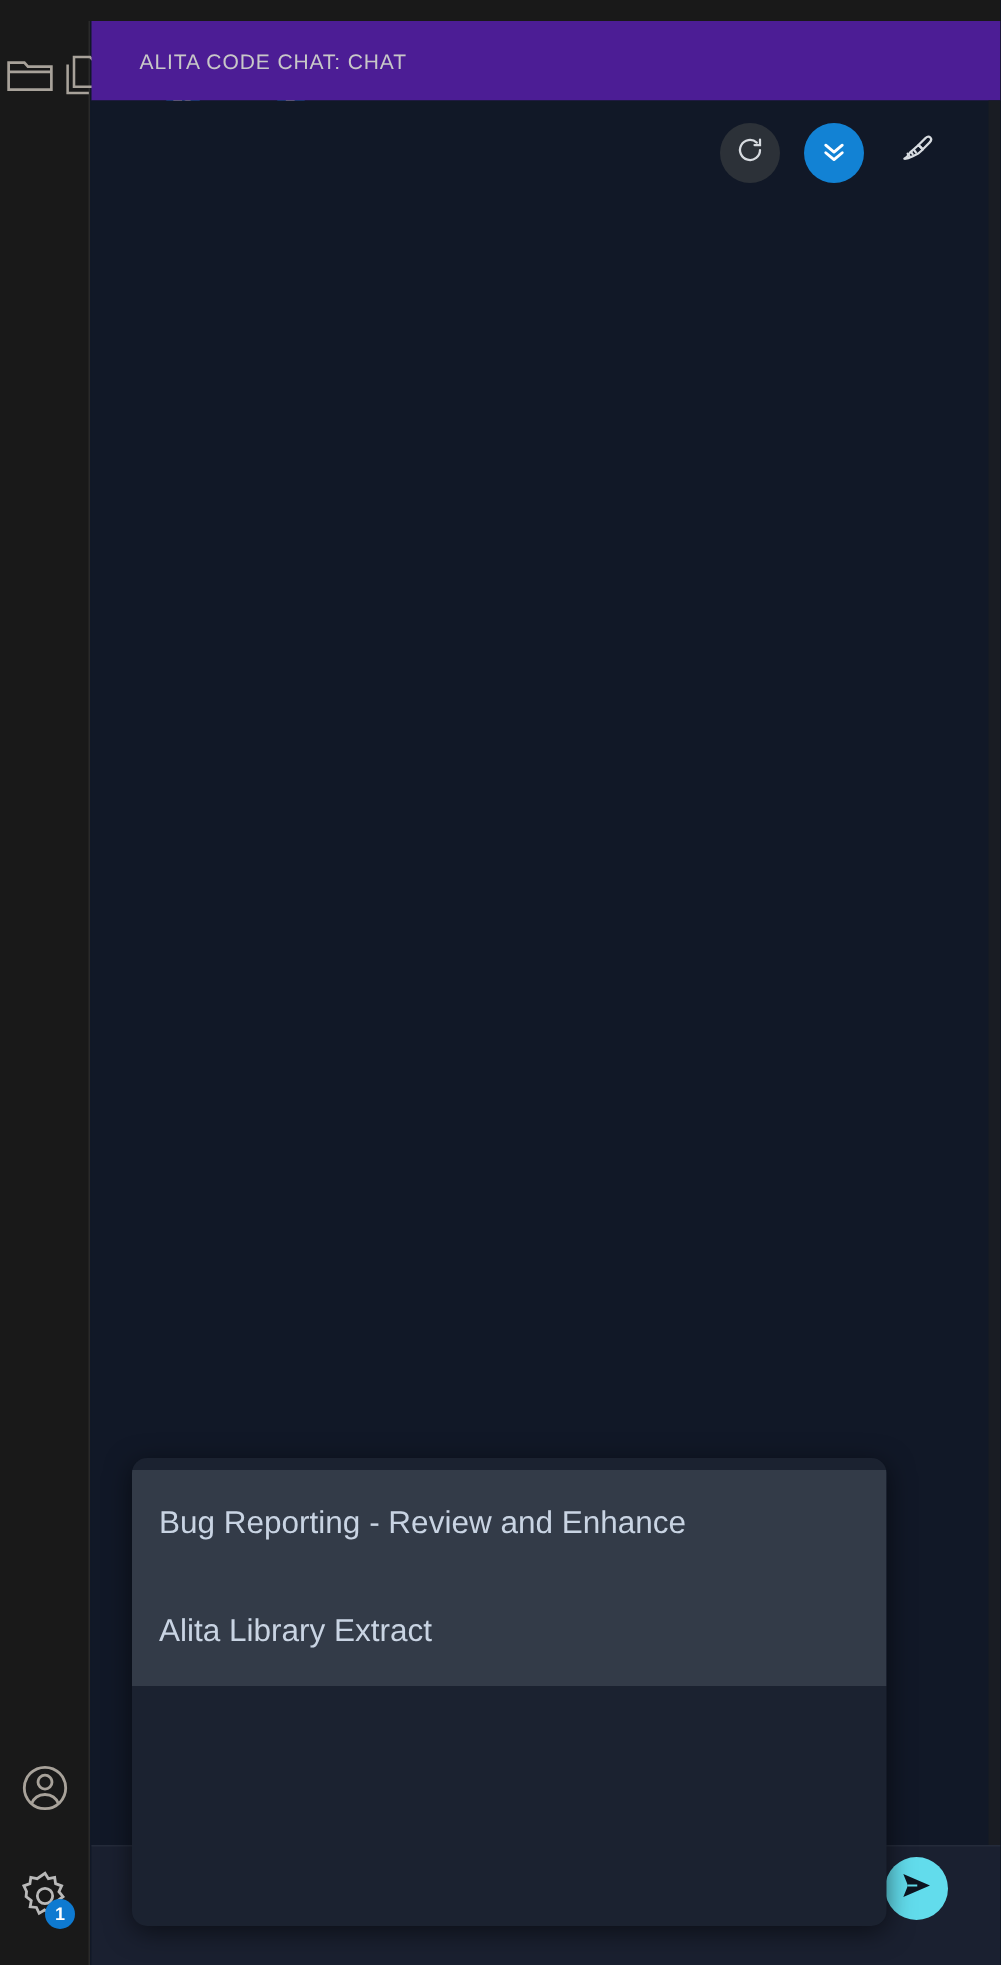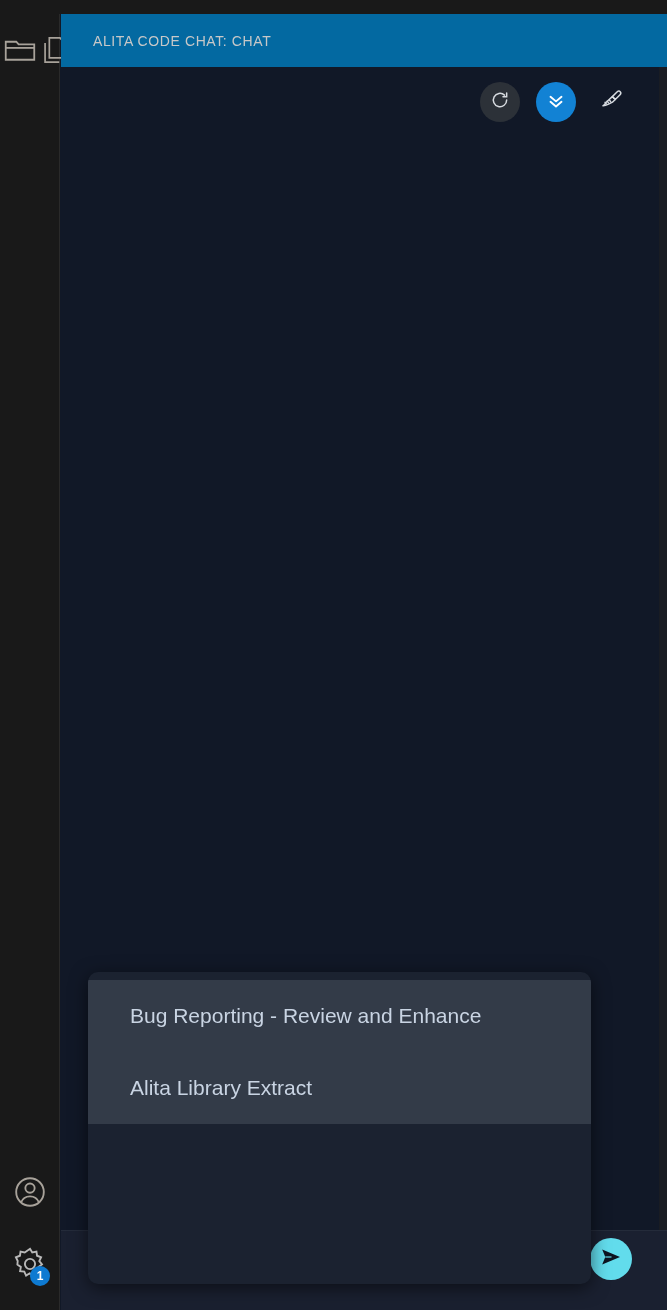--- a/index.html
+++ b/index.html
@@ -56,21 +56,21 @@
     display: flex; align-items: center; justify-content: center;
     padding: 0 5px;
     line-height: 1;
   }
   .badge.small-left { right: 10px; bottom: 14px; }
 
   
   .panel-header {
     position: absolute; left: 61px; top: 14px;
     width: 606px; height: 53px;
-    background: #0369a1;
+    background: #4c1d95;
     display: flex; align-items: center;
   }
   .panel-header .title {
     margin-left: 32px;
     color: #c8c8c8;
     font-size: 14px;
     letter-spacing: 0.6px;
     font-family: "Liberation Sans", sans-serif;
   }
 
@@ -121,21 +121,21 @@
     width: 503px; height: 312px;
     background: #1b2230;
     border-radius: 10px;
     overflow: hidden;
     box-shadow: 0 4px 18px rgba(0,0,0,0.55);
     z-index: 50;
   }
   .dd-item {
     height: 72px;
     display: flex; align-items: center;
-    padding-left: 42px;
+    padding-left: 18px;
     color: #c9d4e3;
     font-size: 21px;
     font-family: "Liberation Sans", sans-serif;
     cursor: pointer;
     white-space: nowrap;
   }
   .dd-item.highlighted { background: #333b48; }
   .dd-pad-top { height: 8px; }
   .dd-pad-bottom { height: 8px; }
 </style>

